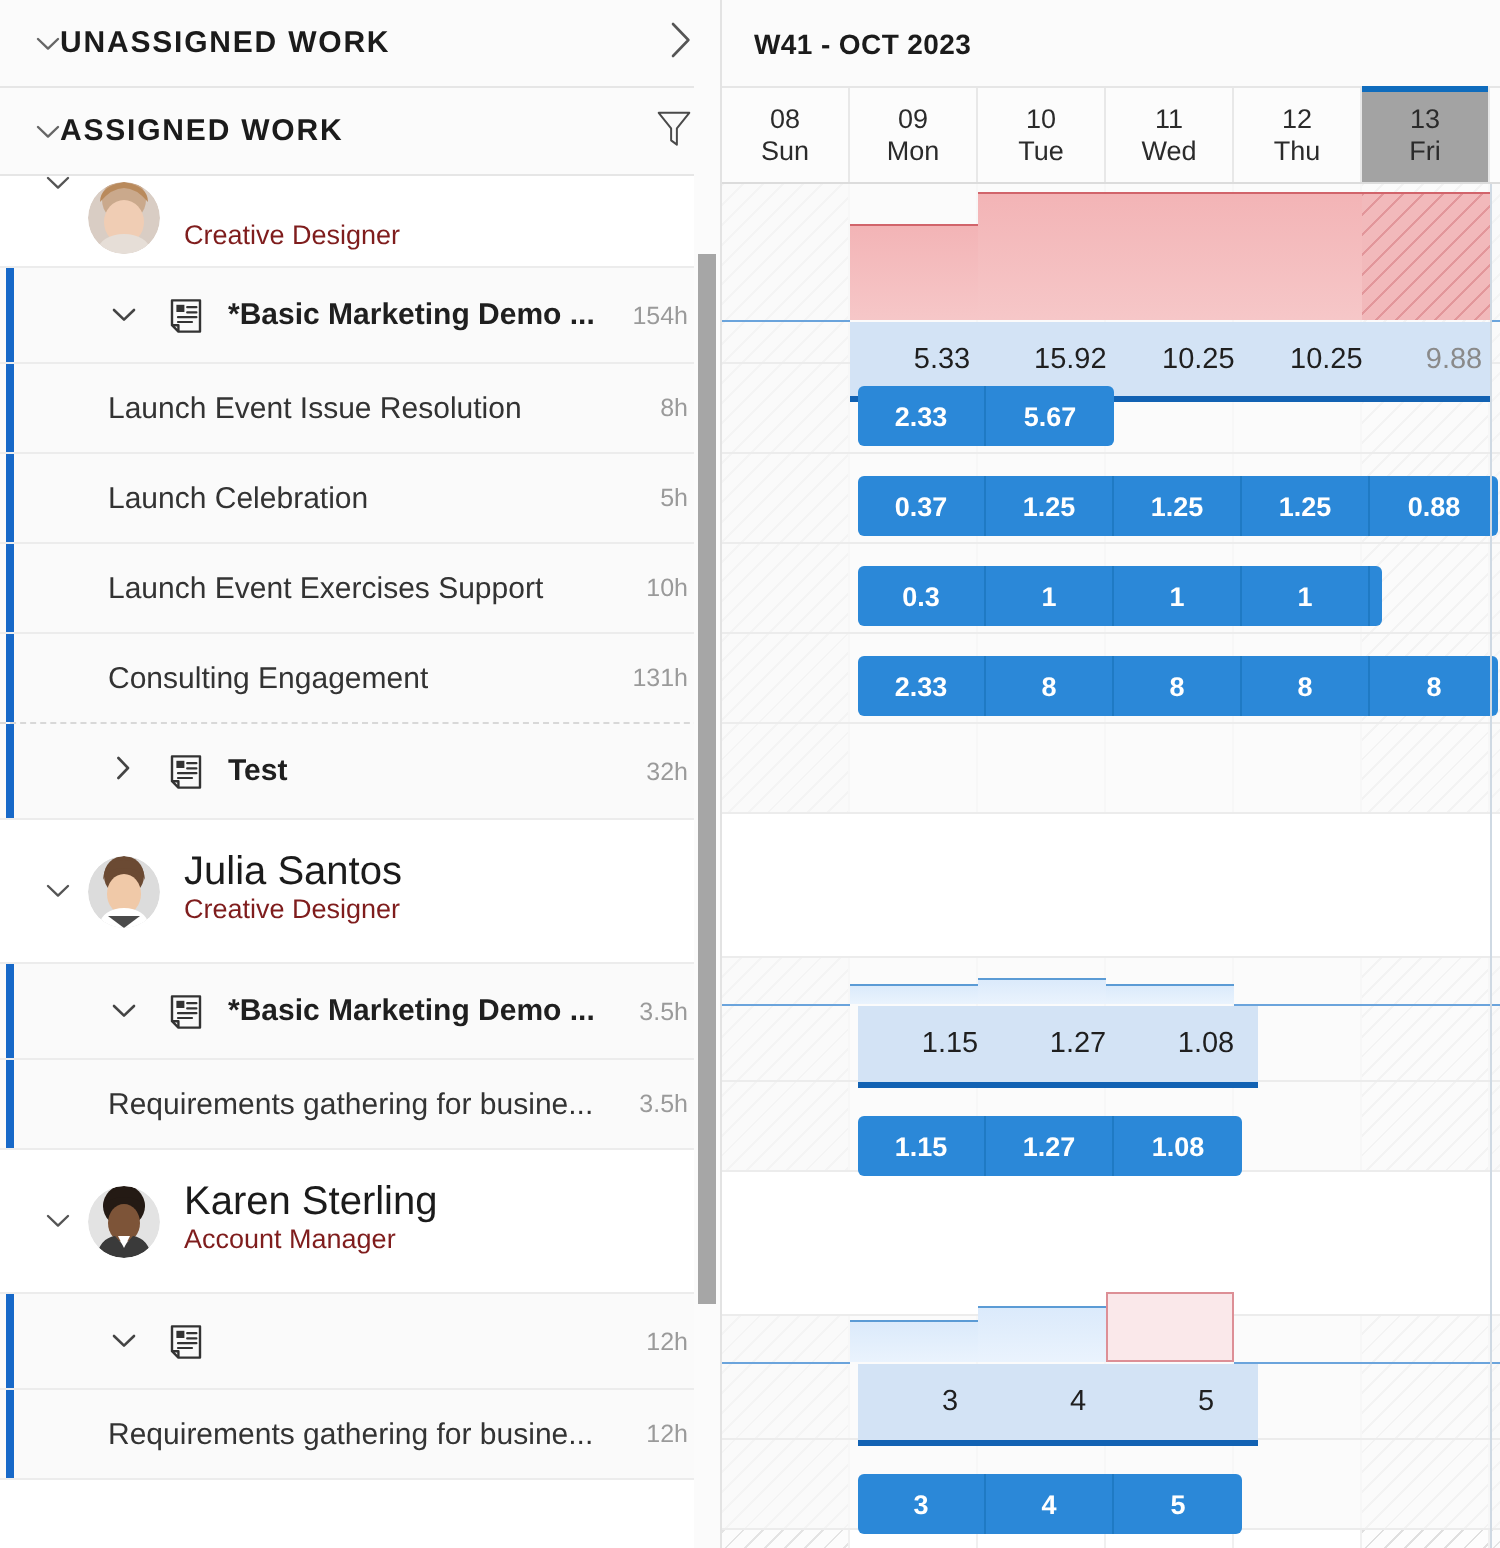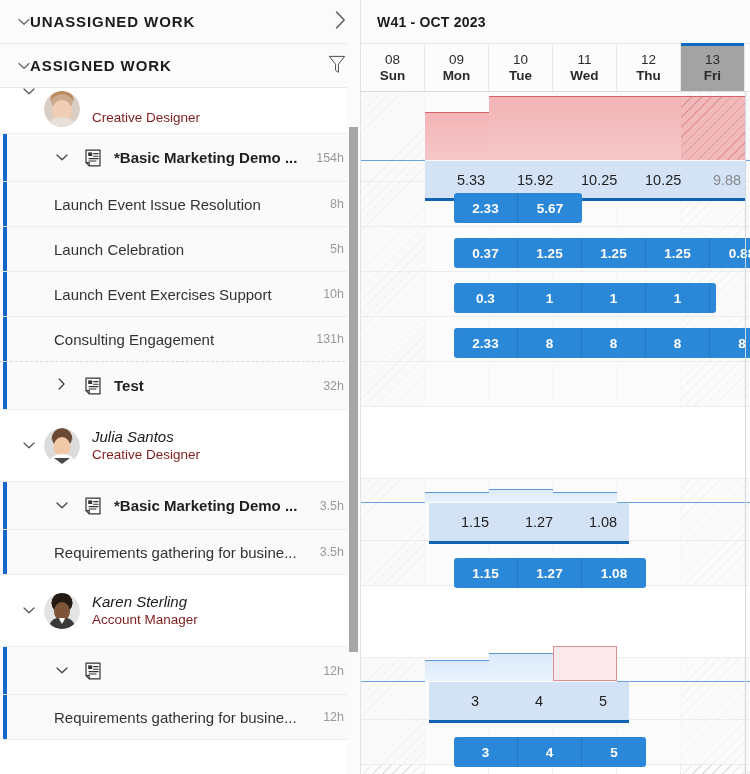--- a/index.html
+++ b/index.html
@@ -30,21 +30,21 @@
 
   
   .row { position:relative; display:flex; align-items:center; border-bottom:1px solid #ececec; background:#fff; }
   .row .accent { position:absolute; left:3px; top:0; bottom:0; width:4px; background:#1668c8; }
   .row.shade { background:#fafafa; }
 
   .row-person { height:72px; padding-left:22px; }
   .row-person .chev { color:#555; font-size:13px; width:14px; text-align:center; margin-right:8px; }
   .avatar { width:36px; height:36px; border-radius:50%; overflow:hidden; flex:0 0 36px; margin-right:12px; position:relative; }
   .person-txt { display:flex; flex-direction:column; justify-content:center; }
-  .person-name { font-size:15px; color:#1b1b1b; line-height:19px;font-style:italic; }
+  .person-name { font-size:20px; color:#1b1b1b; line-height:19px; }
   .person-role { font-size:13.5px; color:#7f1d1d; line-height:18px; }
 
   .row-proj { height:48px; padding-left:54px; }
   .row-proj .chev { color:#444; font-size:13px; width:16px; text-align:center; margin-right:14px; }
   .proj-ico { width:18px; height:18px; margin-right:12px; flex:0 0 18px; }
   .proj-name { font-size:15px; font-weight:700; color:#1f1f1f; white-space:nowrap; overflow:hidden; }
   .hours { margin-left:auto; font-size:12.5px; color:#9a9a9a; padding-right:16px; white-space:nowrap; }
 
   .row-task { height:45px; padding-left:54px; }
   .row-task .task-name { font-size:15px; color:#333; white-space:nowrap; overflow:hidden; }
@@ -62,21 +62,21 @@
   }
   .daybar { position:relative; height:48px; display:flex; border-bottom:1px solid #dcdcdc; }
   .day {
     width:64px; flex:0 0 64px; border-right:1px solid #e8e8e8;
     display:flex; flex-direction:column; align-items:center; justify-content:center;
     background:#fcfcfc; font-size:13.5px; color:#2b2b2b; line-height:16px; position:relative;
   }
   .day.today { background:#a3a3a3; }
   .day.today::before { content:""; position:absolute; left:0; right:0; top:-1px; height:3px; background:#0f6cbd; }
   .day .dnum { font-weight:400; }
-  .day .dname { font-weight:700; }
+  .day .dname { font-weight:400; }
 
   
   .grid { position:absolute; left:0; top:92px; right:0; bottom:0; }
   .col {
     position:absolute; top:0; bottom:0; width:64px; border-right:1px solid #f0f0f0;
   }
   .col.we {
     background-image:repeating-linear-gradient(135deg, #e4e4e4 0, #e4e4e4 1px, transparent 1px, transparent 7px);
     background-color:#fcfcfc;
   }
@@ -107,21 +107,20 @@
   }
   .sumbar .cell {
     width:64px; flex:0 0 64px; text-align:center; font-size:14.5px; color:#1f1f1f; font-weight:400;padding-left:28px;
   }
   .sumbar .cell.dim { color:#8a8a8a; }
 
   
   .bluebar {
     position:absolute; background:#2b88d8; border-radius:3px; display:flex; align-items:center;
     overflow:hidden;
-    margin-left:25px;
   }
   .bluebar .cell {
     width:64px; flex:0 0 64px; text-align:center; font-size:13.5px; color:#fff; font-weight:700;
     border-right:1px solid #1f7ac4; height:100%; display:flex; align-items:center; justify-content:center;
   }
   .bluebar .cell:last-child { border-right:none; }
 
   
   .today-edge { position:absolute; top:92px; bottom:0; width:1px; background:#cfd9e3; }
 </style>

